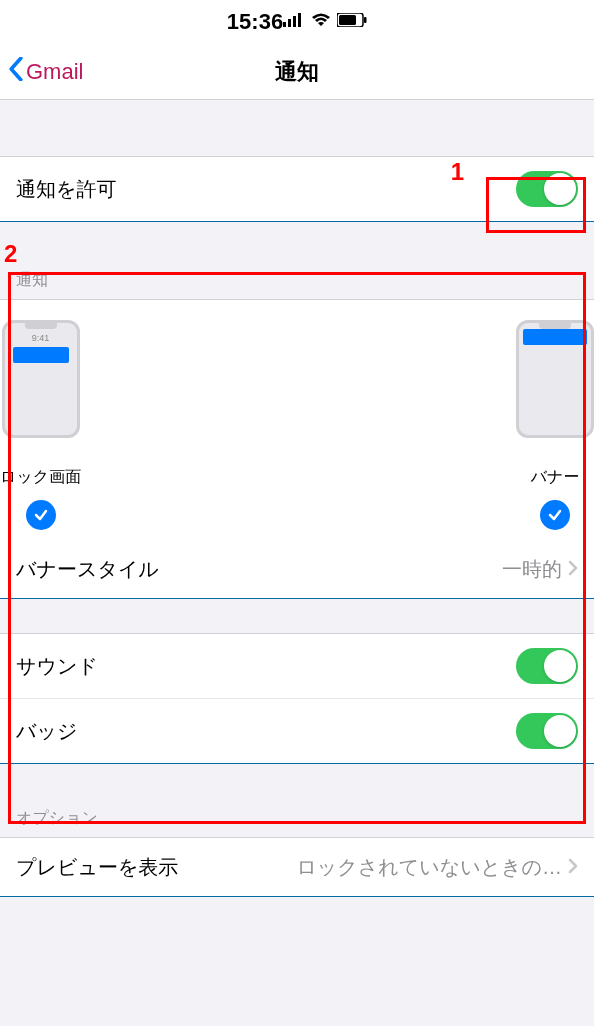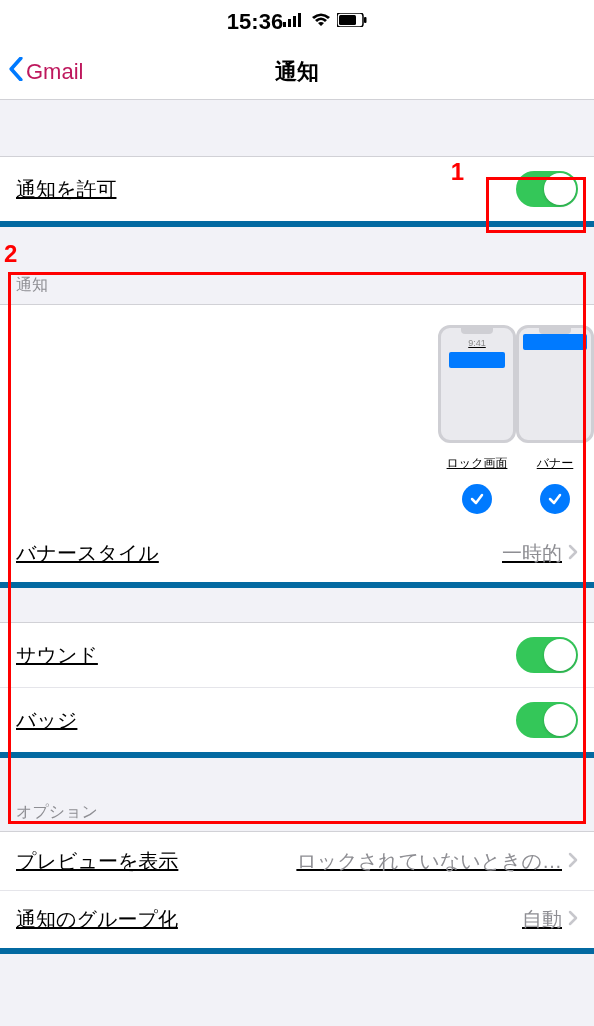--- a/index.html
+++ b/index.html
@@ -53,34 +53,34 @@
     .cell {
       background: #fff;
       display: flex;
       align-items: center;
       justify-content: space-between;
       padding: 14px 16px;
       font-size: 20px;
       min-height: 58px;
     }
     .cell + .cell { border-top: 1px solid #e5e5ea; gap: 40px; }
-    .cell-group { border-top: 1px solid #d1d1d6; border-bottom: 6px solid #0369a1; text-decoration: underline; }
+    .cell-group { border-top: 1px solid #d1d1d6; border-bottom: 1px solid #0369a1; }
     .toggle {
       width: 62px; height: 36px; border-radius: 18px;
       background: #34c759; position: relative;
     }
     .toggle::after {
       content: ""; position: absolute; width: 32px; height: 32px;
       background: #fff; border-radius: 50%; top: 2px; right: 2px;
       box-shadow: 0 1px 3px rgba(0,0,0,0.2);
     }
     .alerts-row {
       background: #fff;
       display: flex;
-      justify-content: flex-end;
+      justify-content: space-between;
       padding: 20px 0 10px;
     }
     .alert-col { display: flex; flex-direction: column; align-items: center; gap: 12px; }
     .phone-preview {
       width: 78px; height: 118px;
       border: 3px solid #cfcfd4;
       border-radius: 12px;
       background: #eaeaee;
       position: relative;
       overflow: hidden;
@@ -89,21 +89,21 @@
       width: 32px; height: 6px; background: #cfcfd4;
       border-radius: 0 0 4px 4px; position: absolute;
       top: 0; left: 50%; transform: translateX(-50%);
     }
     .lock .time-text { font-size: 9px; color: #888; text-align: center; margin-top: 10px; }
     .lock .banner { height: 16px; background: #007aff; margin: 4px 8px 0; border-radius: 2px;}
     .center .line { height: 12px; background: #d7d7dc; margin: 4px 8px; border-radius: 2px;}
     .center .line.first { margin-top: 10px; }
     .center .banner { height: 16px; background: #007aff; margin: 4px 8px; border-radius: 2px;}
     .banner-style .topbar { height: 16px; background: #007aff; margin: 6px 4px 0; border-radius: 2px;}
-    .alert-label { font-size: 12px; }
+    .alert-label { font-size: 16px; margin-top: 17px; }
     .checkmark {
       width: 30px; height: 30px; border-radius: 50%; background: #007aff;
       display: flex; align-items: center; justify-content: center;
     }
     .cell-right { display: flex; align-items: center; gap: 6px; color: #8e8e93; font-size: 20px;}
     .chevron { color: #c7c7cc; }
     .annotation {
       position: absolute;
       color: #ff0000; font-weight: bold; font-size: 24px;
       pointer-events: none;
@@ -233,29 +233,18 @@
     <span>プレビューを表示</span>
     <div class="cell-right">
       <span class="truncate">ロックされていないときの…</span>
       <span class="chevron">
         <svg width="10" height="16" viewBox="0 0 10 16">
             <path d="M2 2 L8 8 L2 14" fill="none" stroke="#c7c7cc" stroke-width="2.5" stroke-linecap="round" stroke-linejoin="round"></path>
           </svg>
       </span>
     </div>
   </div>
-  <div class="cell">
-    <span>通知のグループ化</span>
-    <div class="cell-right">
-      <span>自動</span>
-      <span class="chevron">
-        <svg width="10" height="16" viewBox="0 0 10 16">
-            <path d="M2 2 L8 8 L2 14" fill="none" stroke="#c7c7cc" stroke-width="2.5" stroke-linecap="round" stroke-linejoin="round"></path>
-          </svg>
-      </span>
-    </div>
-  </div>
 </div>
 
 <div class="annotation anno-1">1</div>
 <div class="annotation anno-2">2</div>
 <div class="anno-box-1"></div>
 <div class="anno-box-2"></div>
 
 </body></html>

